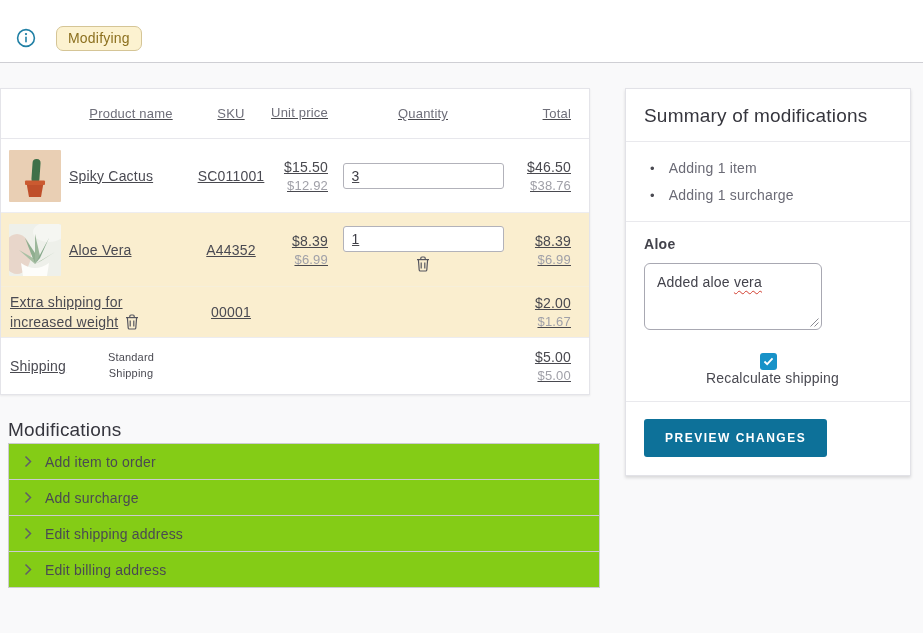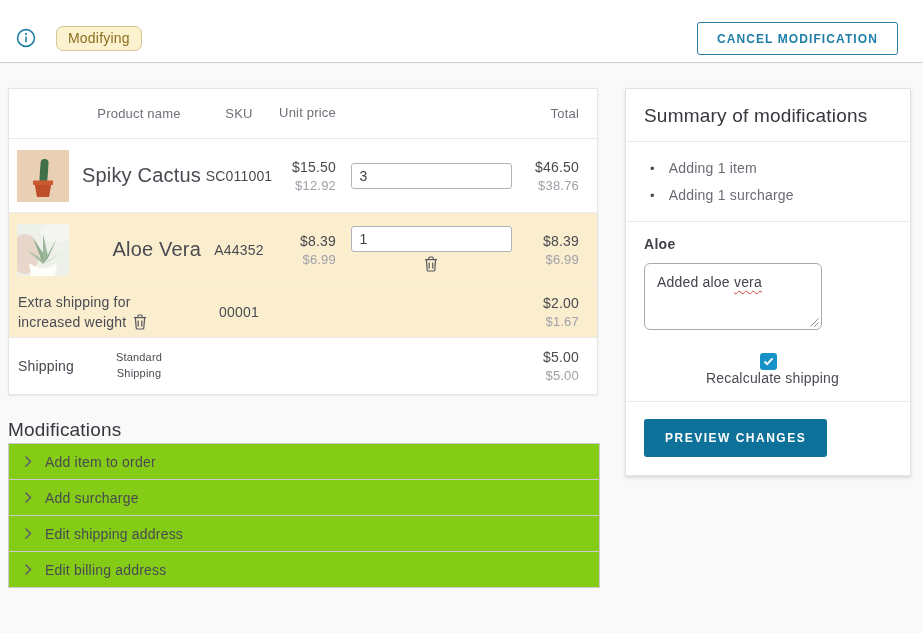--- a/index.html
+++ b/index.html
@@ -31,23 +31,24 @@
   .cancel-btn {
     margin-left: auto;
     background: #fff; border: 1px solid #2a7ca5; border-radius: 3px;
     color: #1f7ea8; font-family: inherit;
     font-size: 12px; font-weight: 700; letter-spacing: 1.1px;
     padding: 9px 19px 8px; cursor: pointer;
   }
 
   
   .table-card {
-    position: absolute; left: 8px; top: 88px; width: 590px;
+    position: absolute; left: 0; top: 88px; width: 590px;
     background: #fff; border: 1px solid #e4e4e9;
     box-shadow: 0 1px 2px rgba(0,0,0,0.07);
+    text-decoration: underline;
   }
   .trow {
     display: grid;
     grid-template-columns: 68px 124px 76px 64px 180px 1fr;
     align-items: center;
   }
   .thead { height: 50px; border-bottom: 1px solid #e7e7ec; }
   .thead .th {
     font-size: 13px; color: #6f6f7a; font-weight: 400;
   }
@@ -57,21 +58,21 @@
   .th-qty { grid-column: 5; text-align: center; }
   .th-total { grid-column: 6; text-align: right; padding-right: 18px; }
 
   .row-product { height: 74px; }
   .row-product.first { border-bottom: 1px solid #ededf1; }
   .row-highlight { background: #faeecf; }
   .row-aloe { border-bottom: 1px solid #f6efda; }
 
   .cell-img { padding-left: 8px; }
   .prod-img { width: 52px; height: 52px; border-radius: 1px; display: block; }
-  .cell-name { text-align: right; font-size: 20px; color: #4a4a52; }
+  .cell-name { text-align: left; font-size: 14px; color: #4a4a52; }
   .cell-sku { text-align: center; font-size: 14px; color: #4a4a52; }
   .cell-price { text-align: right; padding-right: 5px; }
   .cell-total { text-align: right; padding-right: 18px; }
   .price-main { font-size: 14px; color: #49494f; }
   .price-sub { font-size: 13px; color: #a0a0a8; margin-top: 3px; }
 
   .cell-qty {
     display: flex; flex-direction: column; align-items: center; justify-content: center;
   }
   .qty-input {
@@ -159,30 +160,30 @@
 <div class="topbar">
   <div class="topbar-inner">
     <span class="info-icon">
       <svg width="20" height="20" viewBox="0 0 20 20">
         <circle cx="10" cy="10" r="8.4" fill="none" stroke="#2180a5" stroke-width="1.6"></circle>
         <circle cx="10" cy="6.1" r="1.15" fill="#2180a5"></circle>
         <rect x="9.2" y="8.6" width="1.6" height="6" rx="0.8" fill="#2180a5"></rect>
       </svg>
     </span>
     <span class="status-badge">Modifying</span>
-    <button class="cancel-btn">CANCEL MODIFICATION</button>
   </div>
 </div>
 
 <div class="table-card">
 
   <div class="trow thead">
     <div class="th th-product">Product name</div>
     <div class="th th-sku">SKU</div>
     <div class="th th-unit">Unit price</div>
+    <div class="th th-qty">Quantity</div>
     <div class="th th-total">Total</div>
   </div>
 
   <div class="trow row-product first">
     <div class="cell-img">
       <svg class="prod-img" viewBox="0 0 52 52">
         <rect width="52" height="52" fill="#e9cfb4"></rect>
         <rect x="23" y="9" width="8" height="24" rx="4" fill="#3f7049" transform="rotate(4 27 21)"></rect>
         <path d="M17.5 33 L34.5 33 L32 47 L20 47 Z" fill="#bf4f2a"></path>
         <rect x="16" y="30.5" width="20" height="4.5" rx="1" fill="#cb5a30"></rect>

